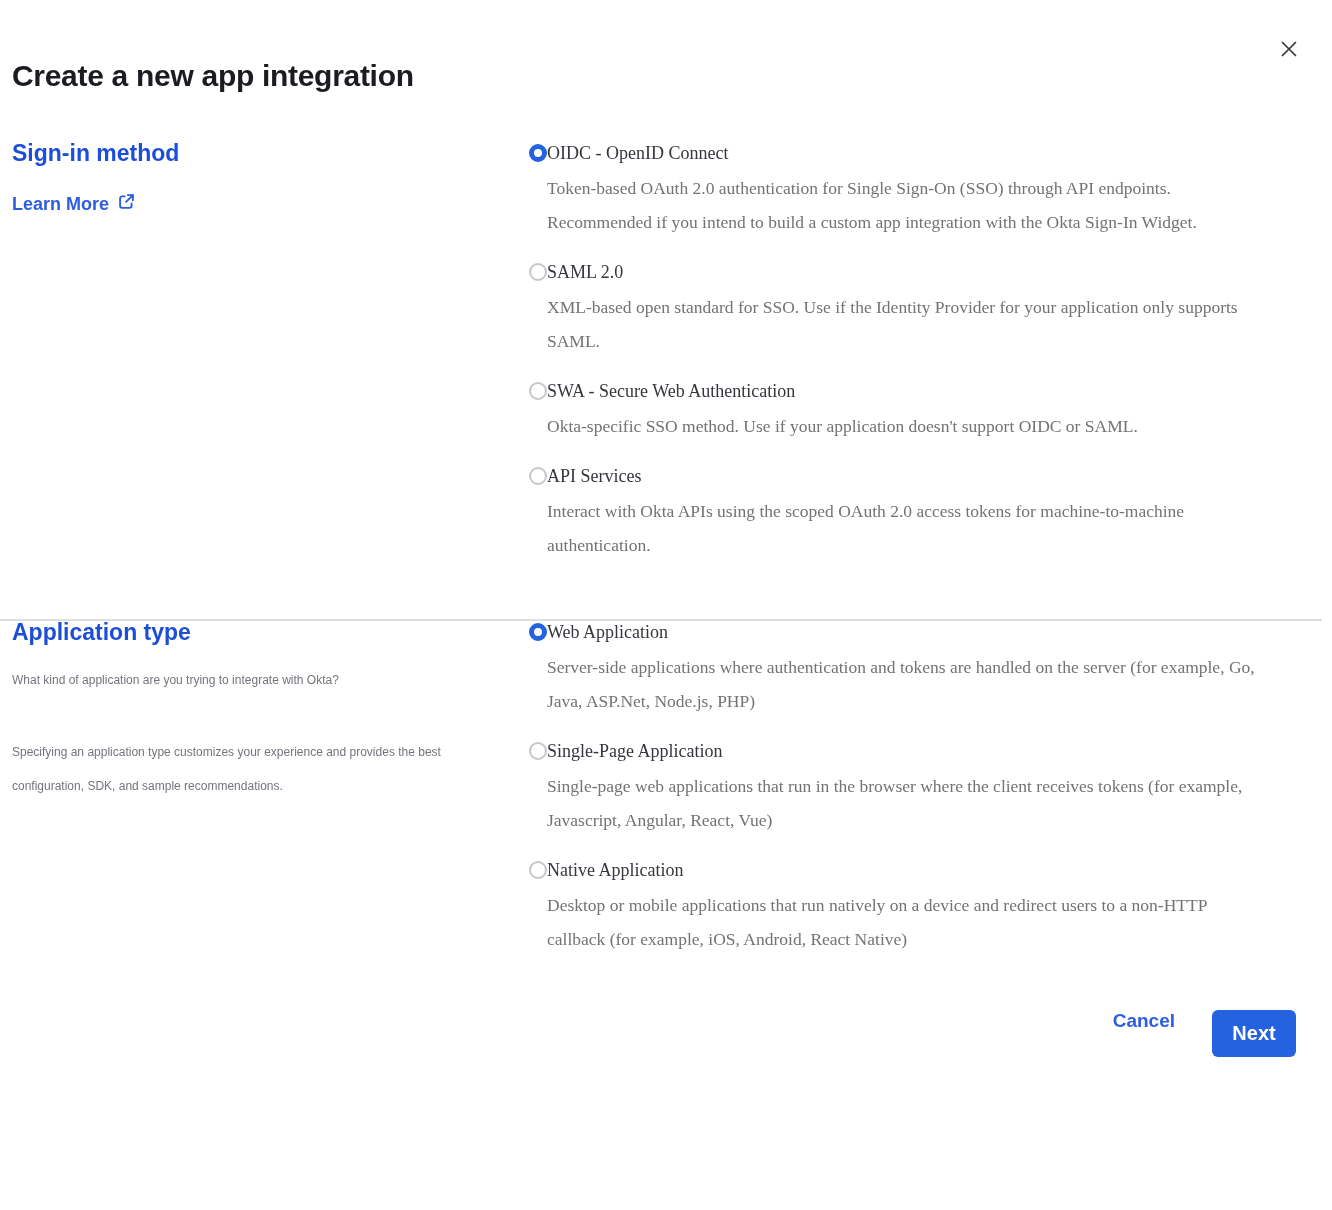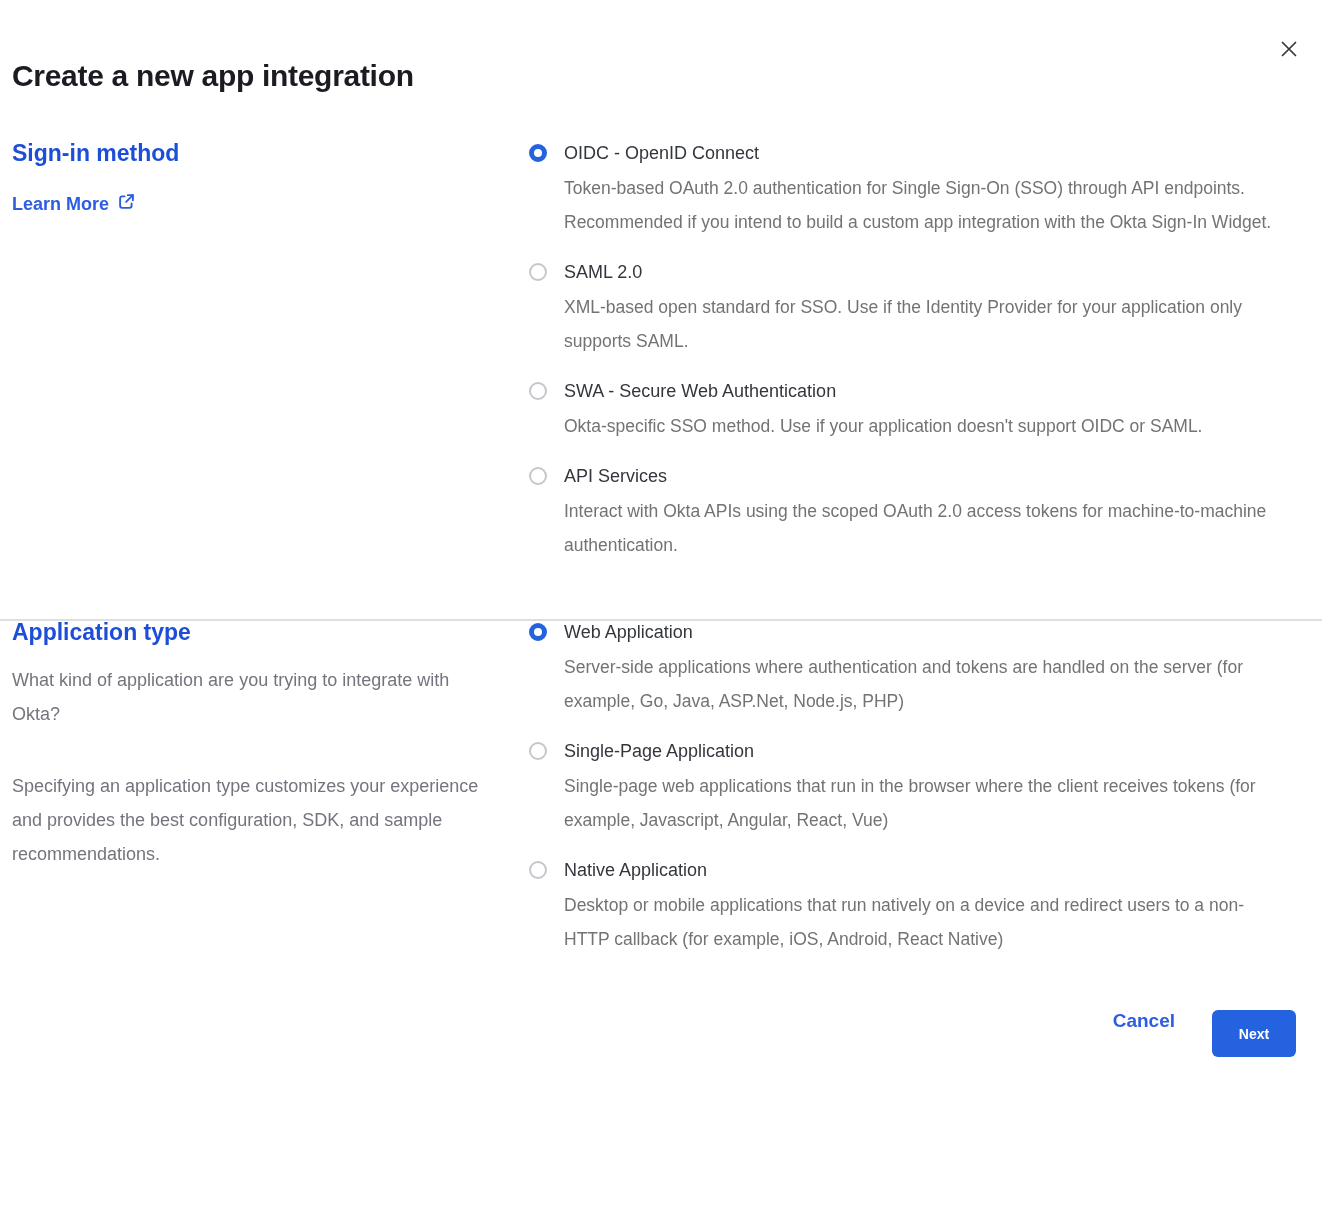--- a/index.html
+++ b/index.html
@@ -37,28 +37,28 @@
 
   .section-label {
     font-size:23px; font-weight:bold; color:#1d4ed8; line-height:22px;
   }
   .learn-more {
     margin-top:29px; display:inline-flex; align-items:center; gap:9px;
     font-size:18px; font-weight:bold; color:#2d5de0;
     text-decoration:none; cursor:pointer; line-height:22px;
   }
   .left-para {
-    margin:0; font-size:18px; color:#74747e; line-height:34px;
+    margin:0; font-size:12px; color:#74747e; line-height:34px;
     width:482px;
   }
   .left-para.p1 { margin-top:20px; }
   .left-para.p2 { margin-top:38px; }
 
   
-  .option { display:flex; gap:17px; margin-bottom:22px; cursor:pointer; }
+  .option { display:flex; margin-bottom:22px; cursor:pointer;font-family:Liberation Serif, serif; }
   .option:last-child { margin-bottom:0; }
   .radio {
     width:18px; height:18px; border-radius:50%;
     box-sizing:border-box; flex:0 0 auto; margin-top:2px; background:#fff;
   }
   .radio.selected   { border:5px solid #2462e0; }
   .radio.unselected { border:2px solid #c6c6cd; }
   .option-text { min-width:0; }
   .option-label { font-size:18px; color:#33363c; line-height:22px; }
   .option-desc  { margin-top:7px; font-size:17.5px; color:#737373; line-height:34px; max-width:716px; }
@@ -76,21 +76,21 @@
   }
   .cancel-link {
     font-size:19px; font-weight:bold; color:#2d5de0;
     text-decoration:none; cursor:pointer;
   }
   .next-btn {
     width:84px; height:47px;
     background:#2462e0; color:#ffffff;
     border:none; border-radius:6px;
     font-family:"Liberation Sans", sans-serif;
-    font-size:14px; font-weight:bold; cursor:pointer;
+    font-size:20px; font-weight:bold; cursor:pointer;
   }
 </style>
 </head>
 <body>
 
 <div class="dialog">
 
   <button class="close-btn" aria-label="Close">
     <span>
       <svg width="18" height="18" viewBox="0 0 18 18">

